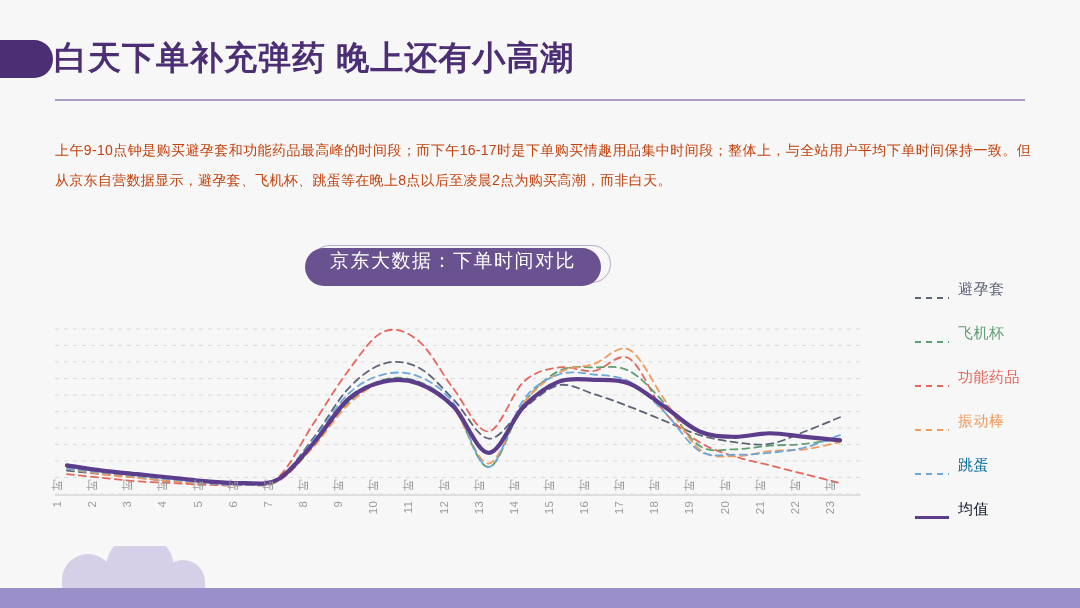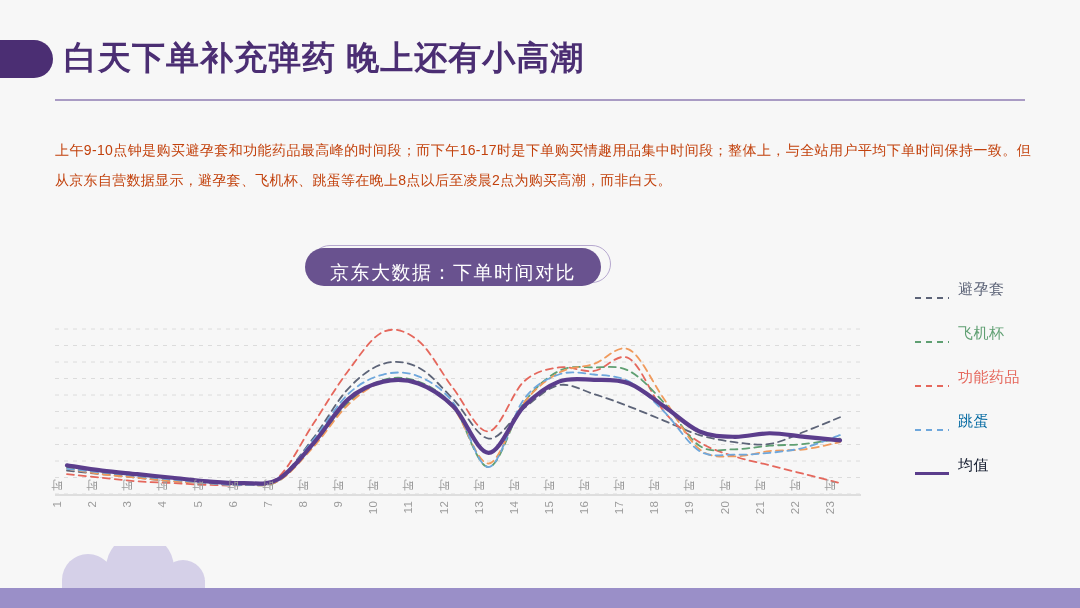--- a/index.html
+++ b/index.html
@@ -22,21 +22,21 @@
     left: 0;
     top: 40px;
     width: 53px;
     height: 38px;
     background: #4b2e73;
     border-top-right-radius: 19px;
     border-bottom-right-radius: 19px;
   }
   #page-title {
     position: absolute;
-    left: 64px;
+    left: 54px;
     top: 36px;
     font-size: 33px;
     font-weight: bold;
     color: #4b2e73;
     letter-spacing: 1px;
     white-space: nowrap;
     line-height: 44px;
   }
   #header-divider {
     position: absolute;
@@ -82,21 +82,21 @@
   #chart-title-badge .badge-fill {
     position: absolute;
     left: 0;
     top: 0;
     width: 296px;
     height: 38px;
     background: #69528f;
     border-radius: 19px;
     box-sizing: border-box;
     display: flex;
-    align-items: flex-end;
+    align-items: flex-start;
     justify-content: center;
   }
   #chart-title-badge .badge-text {
     color: #ffffff;
     font-size: 19px;
     letter-spacing: 1.5px;
     white-space: nowrap;
   }
 
   
@@ -258,20 +258,24 @@
     </div>
     <div class="legend-row">
       <div class="legend-swatch" style="background: repeating-linear-gradient(to right, rgb(95, 159, 114) 0px, rgb(95, 159, 114) 6px, transparent 6px, transparent 11px); height: 2px;"></div>
       <div class="legend-label" style="color: rgb(95, 159, 114);">飞机杯</div>
     </div>
     <div class="legend-row">
       <div class="legend-swatch" style="background: repeating-linear-gradient(to right, rgb(229, 103, 92) 0px, rgb(229, 103, 92) 6px, transparent 6px, transparent 11px); height: 2px;"></div>
       <div class="legend-label" style="color: rgb(229, 103, 92);">功能药品</div>
     </div>
     <div class="legend-row">
+      <div class="legend-swatch" style="background: repeating-linear-gradient(to right, rgb(240, 154, 92) 0px, rgb(240, 154, 92) 6px, transparent 6px, transparent 11px); height: 2px;"></div>
+      <div class="legend-label" style="color: rgb(240, 154, 92);">振动棒</div>
+    </div>
+    <div class="legend-row">
       <div class="legend-swatch" style="background: repeating-linear-gradient(to right, rgb(110, 167, 220) 0px, rgb(110, 167, 220) 6px, transparent 6px, transparent 11px); height: 2px;"></div>
       <div class="legend-label" style="color: #0369a1;">跳蛋</div>
     </div>
     <div class="legend-row">
       <div class="legend-swatch" style="background: rgb(91, 61, 140); height: 3px;"></div>
       <div class="legend-label" style="color: #0f172a;">均值</div>
     </div>
   </div>
 
 <svg id="footer-cloud" width="200" height="48" viewBox="0 0 200 48">

